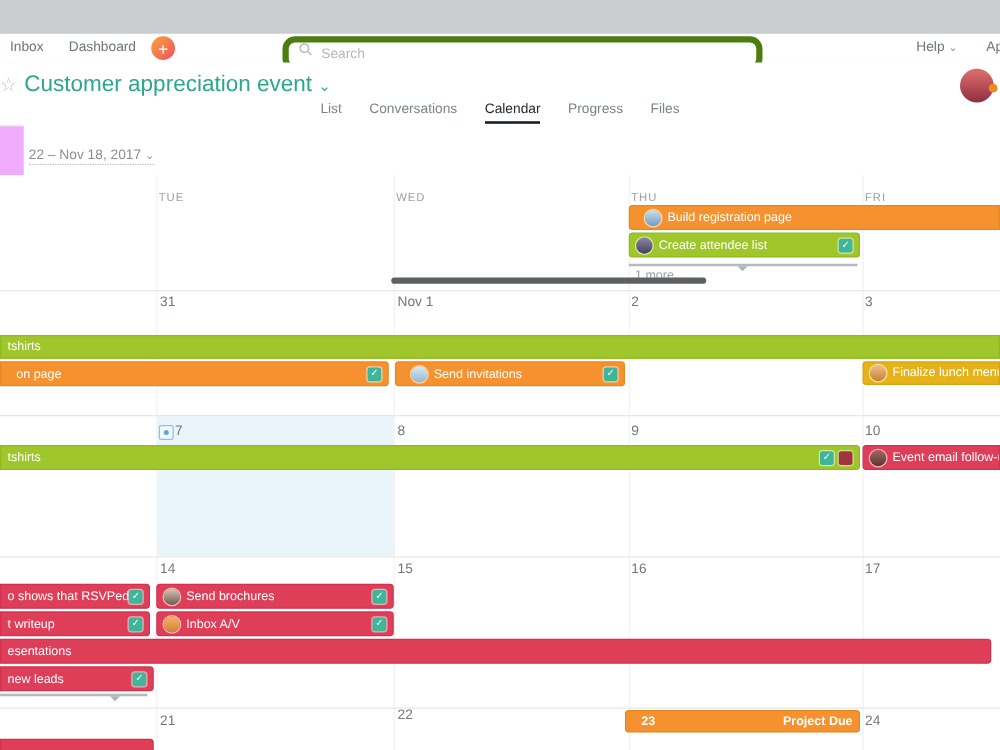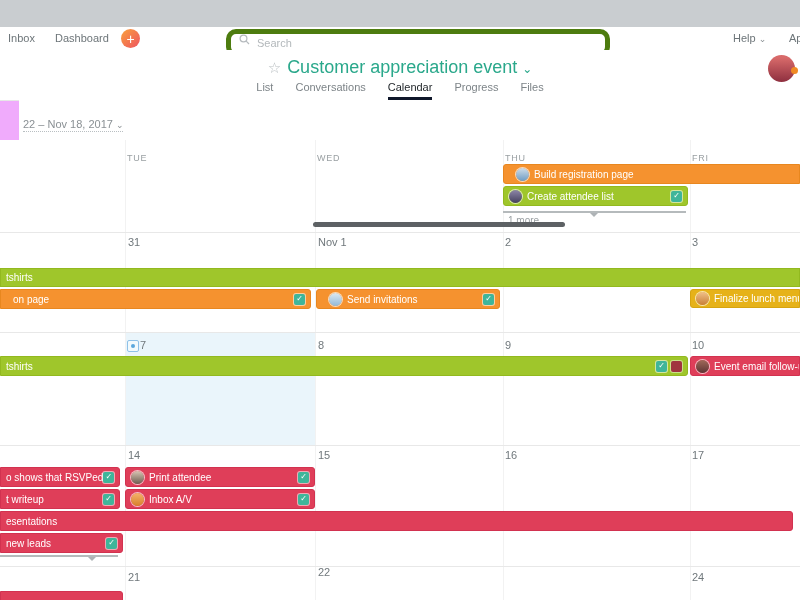--- a/index.html
+++ b/index.html
@@ -19,27 +19,27 @@
   .search-pill{position:absolute;left:226px;top:2px;width:358px;height:18px;border:5px solid #4d7c0f;
                border-radius:10px;background:#fff;display:flex;padding:0 8px;}
   .search-pill svg{flex:none;margin-right:5px;}
   .search-pill input{border:none;outline:none;flex:1;font-size:11px;color:#555;
                      font-family:"Liberation Sans",sans-serif;background:transparent;}
   .search-pill input::placeholder{color:#b3b8bb;}
 
   
   .header{position:absolute;left:0;top:50px;width:800px;height:50px;background:#fff;
           border-bottom:1px solid #e7e7e7;}
-  .title-row{position:absolute;left:0;top:7px;width:100%;text-align:center;font-size:18px;
+  .title-row{position:absolute;left:0;top:7px;width:100%;text-align:left;font-size:18px;
              color:#2aa88b;font-weight:500;}
   .title-row .star{color:#b9bfc2;font-size:15px;margin-right:6px;font-weight:400;}
   .title-row .caret{color:#2aa88b;font-size:12px;margin-left:5px;}
   .tabs-row{position:absolute;left:0;top:31px;width:100%;display:flex;justify-content:center;gap:22px;}
   .tab{font-size:11px;color:#7d8488;padding-bottom:4px;cursor:pointer;}
-  .tab.active{color:#24292d;border-bottom:4px solid #0f172a;}
+  .tab.active{color:#24292d;border-bottom:2px solid #0f172a;}
   .header-avatar{position:absolute;right:5px;top:5px;width:27px;height:27px;border-radius:50%;
                  background:linear-gradient(180deg,#d86a6a 10%,#8e2f3f);}
   .notif-dot{position:absolute;right:-3px;top:12px;width:7px;height:7px;border-radius:50%;background:#f08a24;}
 
   
   .toolbar{position:absolute;left:0;top:100px;width:800px;height:40px;background:#fff;
            border-bottom:1px solid #e7e7e7;margin-left:19px;}
   .date-range{position:absolute;left:4px;top:18px;font-size:11px;color:#8a9094;
               border-bottom:1px dotted #b9bfc2;padding-bottom:1px;cursor:pointer;}
   .date-range .caret{font-size:9px;margin-left:3px;}
@@ -212,21 +212,21 @@
     <span class="date-num" style="left:318px;top:309px">15</span>
     <span class="date-num" style="left:505px;top:309px">16</span>
     <span class="date-num" style="left:692px;top:309px">17</span>
 
     <div class="bar red cut-left" style="left:0;top:327px;width:120px">
       <span>o shows that RSVPed</span>
       <span class="checkbox">✓</span>
     </div>
     <div class="bar red" style="left:125px;top:327px;width:190px">
       <span class="avatar av-f"></span>
-      <span>Print attendee</span>
+      <span>Send brochures</span>
       <span class="checkbox">✓</span>
     </div>
     <div class="bar red cut-left" style="left:0;top:349px;width:120px">
       <span>t writeup</span>
       <span class="checkbox">✓</span>
     </div>
     <div class="bar red" style="left:125px;top:349px;width:190px">
       <span class="avatar av-g"></span>
       <span>Inbox A/V</span>
       <span class="checkbox">✓</span>
@@ -238,16 +238,20 @@
       <span>new leads</span>
       <span class="checkbox">✓</span>
     </div>
     <div class="cell-scrollline" style="left:0;top:415px;width:118px"></div>
     <div class="tri-down" style="left:88px;top:417px"></div>
 
     <span class="date-num" style="left:128px;top:431px">21</span>
     <span class="date-num" style="left:318px;top:426px">22</span>
     <span class="date-num" style="left:692px;top:431px">24</span>
 
+    <div class="bar orange" style="left:500px;top:428px;width:188px;height:18px">
+      <span class="bar-left-label">23</span>
+      <span class="bar-right-label">Project Due</span>
+    </div>
     <div class="bar red cut-left" style="left:0;top:451px;width:123px"></div>
 
   </div>
 </div>
 
 </body></html>

